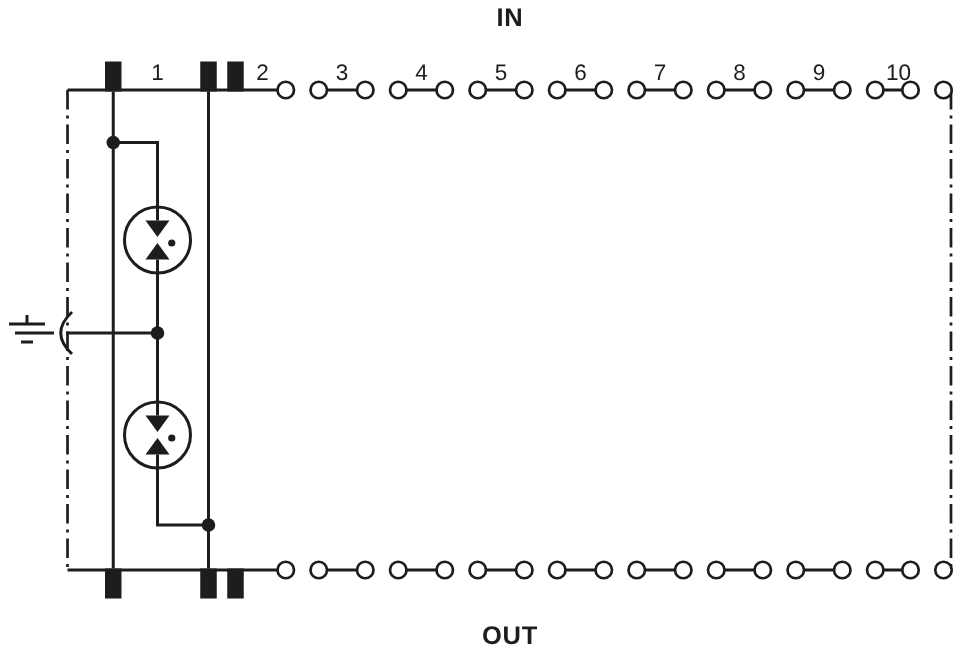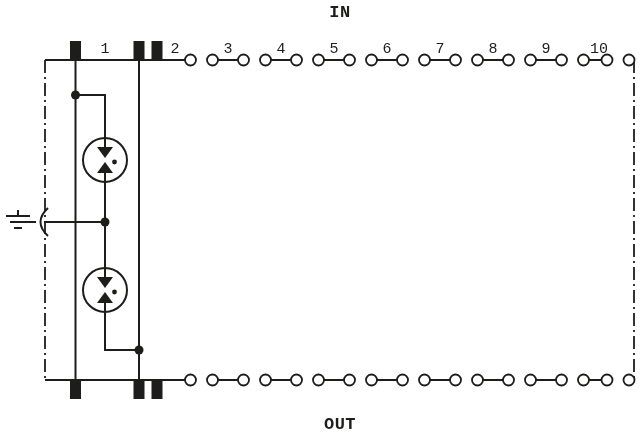--- a/index.html
+++ b/index.html
@@ -1,20 +1,20 @@
 <!DOCTYPE html>
 <html style="--ink: #1d1d1b; --bg: #ffffff;"><head>
 <meta charset="utf-8">
 <style>
   :root { --ink: #1d1d1b; --bg: #ffffff; }
   html, body { margin: 0; padding: 0; background: var(--bg); }
   .stage {
     width: 640px; height: 439px; position: relative;
     background: var(--bg); overflow: hidden;
-    font-family: Liberation Mono, monospace;
+    font-family: Liberation Sans, sans-serif;
   }
   svg { display: block; }
   .wire  { stroke: var(--ink); stroke-width: 2; fill: none; stroke-linecap: butt; }
   .bound { stroke: var(--ink); stroke-width: 1.8; fill: none; stroke-dasharray: 13 4 2 4; }
   .term  { fill: #ffffff; stroke: var(--ink); stroke-width: 1.8; }
   .bar   { fill: var(--ink); stroke: none; }
   .dot   { fill: var(--ink); stroke: none; }
   .arrester-circle { fill: #ffffff; stroke: var(--ink); stroke-width: 2; }
   .tri   { fill: var(--ink); stroke: none; }
   .num   { font-size: 15px; fill: var(--ink); text-anchor: middle; font-weight: 400; }

